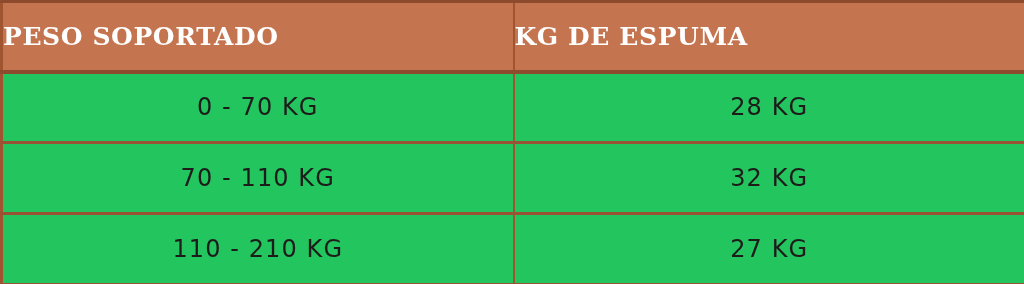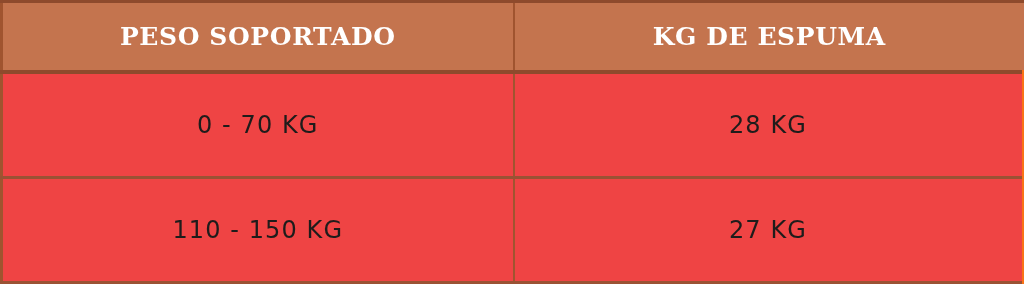--- a/index.html
+++ b/index.html
@@ -26,21 +26,21 @@
   .spec-table col.col-left  { width: 512px; }
   .spec-table col.col-right { width: 512px; }
 
   
   .spec-table thead tr {
     height: 70px;
   }
   .spec-table th {
     background: #C4744E;
     color: #FFFFFF;
-    text-align: center;
+    text-align: left;
     vertical-align: middle;
     padding: 0;
     font-family: "DejaVu Serif", "Liberation Serif", serif;
     font-weight: 700;
     font-size: 25px;
     letter-spacing: 0.6px;
     line-height: 1;
     white-space: nowrap;
     border-top: 3px solid #8E4A2C;
     border-bottom: 4px solid #8E4A2C;
@@ -48,37 +48,37 @@
     border-right: 2px solid #A0542F;
   }
   .spec-table th.th-left  { border-left: 3px solid #A0542F; }
   .spec-table th.th-right { border-right: 3px solid #404040; }
 
   
   .spec-table tbody tr {
     height: 71px;
   }
   .spec-table td {
-    background: #ef4444;
+    background: #22c55e;
     color: #1E1C1B;
     text-align: center;
     vertical-align: middle;
     padding: 0;
     font-family: "DejaVu Sans", "Liberation Sans", sans-serif;
     font-weight: 400;
     font-size: 24px;
     letter-spacing: 1.1px;
     line-height: 1;
     white-space: nowrap;
     border-left: 2px solid #A0542F;
     border-right: 2px solid #A0542F;
     border-bottom: 3px solid #9A5234;
   }
   .spec-table td.td-left  { border-left: 3px solid #A0542F; }
-  .spec-table td.td-right { border-right: 8px solid #f97316; }
+  .spec-table td.td-right { border-right: 3px solid #f97316; }
   .spec-table tbody tr:last-child td {
     border-bottom: 3px solid #9A5234;
   }
 
   .cell-text { display: inline-block; }
 </style>
 </head>
 <body>
 
 <table class="spec-table">
@@ -101,23 +101,31 @@
   <tbody>
     <tr>
       <td class="td-left">
         <span class="cell-text">0 - 70 KG</span>
       </td>
       <td class="td-right">
         <span class="cell-text">28 KG</span>
       </td>
     </tr>
 
+    <tr>
+      <td class="td-left">
+        <span class="cell-text">70 - 110 KG</span>
+      </td>
+      <td class="td-right">
+        <span class="cell-text">32 KG</span>
+      </td>
+    </tr>
 
     <tr>
       <td class="td-left">
-        <span class="cell-text">110 - 150 KG</span>
+        <span class="cell-text">110 - 210 KG</span>
       </td>
       <td class="td-right">
         <span class="cell-text">27 KG</span>
       </td>
     </tr>
   </tbody>
 </table>
 
 </body></html>

